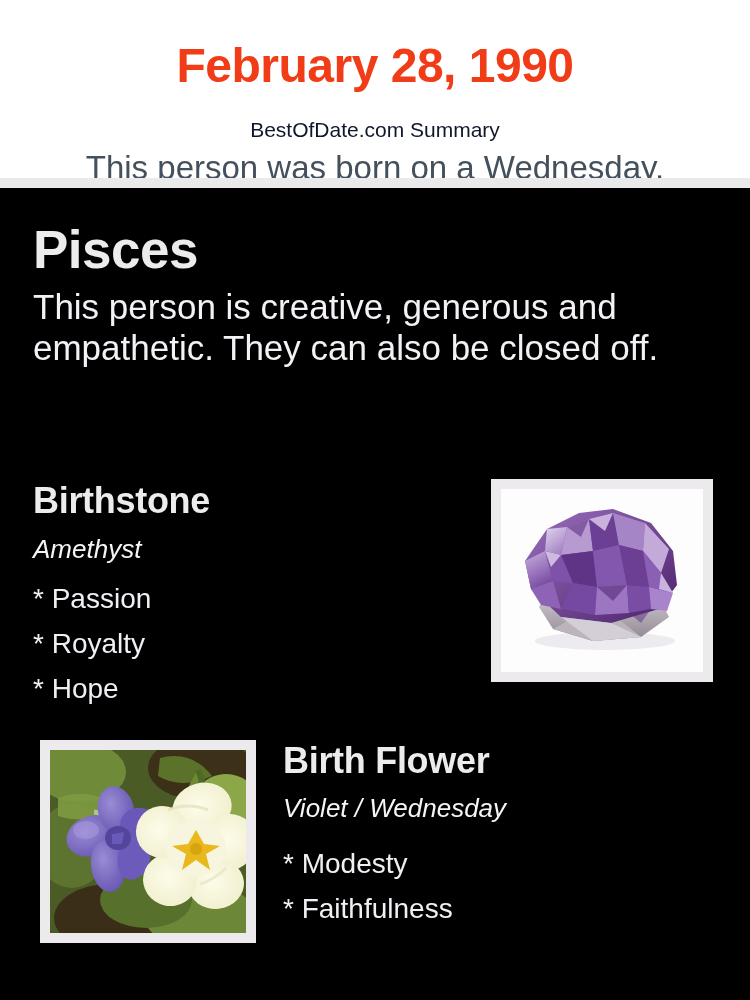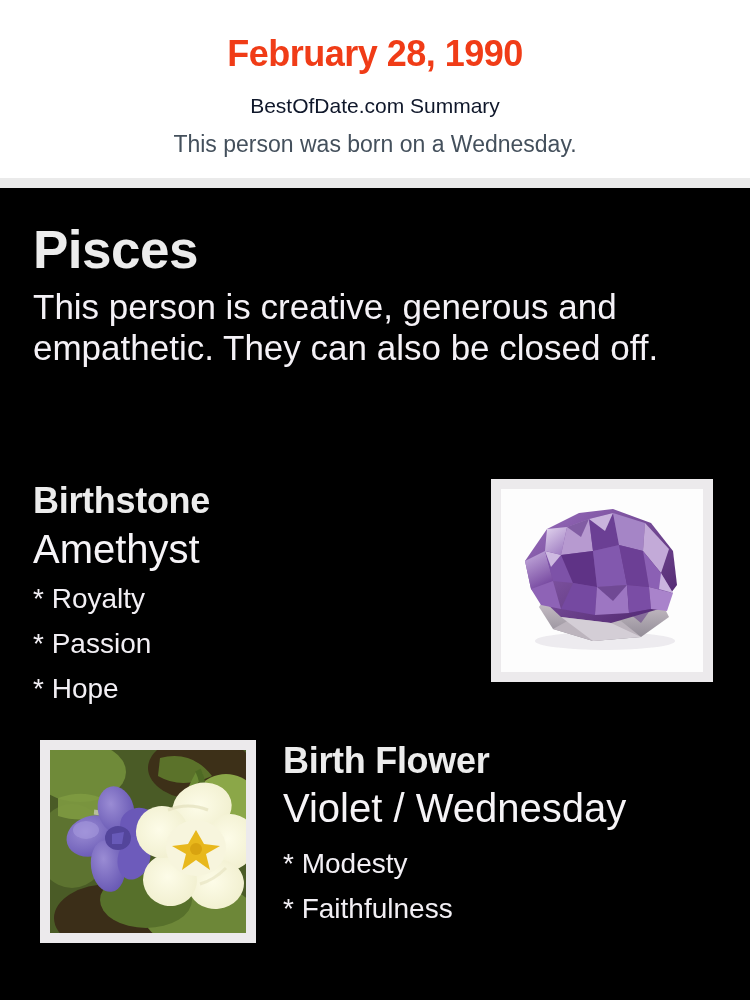--- a/index.html
+++ b/index.html
@@ -24,40 +24,40 @@
   
   .header {
     position: absolute;
     left: 0; top: 0;
     width: 750px;
     height: 178px;
     background: #ffffff;
     text-align: center;
   }
   .header-date {
-    margin: 0;
+    margin: 12px;
     padding-top: 28px;
-    font-size: 36px;
+    font-size: 48px;
     font-weight: bold;
     line-height: 52px;
     letter-spacing: -0.5px;
     color: #f03c17;
   }
   .header-site {
     margin: 0;
     padding-top: 8px;
     font-size: 21px;
     font-weight: normal;
     line-height: 36px;
     color: #0f172a;
   }
   .header-sub {
     margin: 0;
     padding-top: 5px;
-    font-size: 23px;
+    font-size: 33px;
     font-weight: normal;
     line-height: 30px;
     color: #44505c;
   }
   .divider {
     position: absolute;
     left: 0; top: 178px;
     width: 750px;
     height: 10px;
     background: #eaeaea;
@@ -108,24 +108,25 @@
     margin: 0;
     font-size: 36px;
     font-weight: bold;
     line-height: 52px;
     color: #ececec;
     letter-spacing: -0.3px;
   }
   .section-sub {
     margin: 0;
     padding-top: 1px;
-    font-size: 40px;
+    font-size: 26px;
     font-weight: normal;
     line-height: 42px;
     color: #f6f4f7;
+    font-style: italic;
   }
   .trait-list {
     margin: 0;
     padding: 6px 0 0 0;
     list-style: none;
   }
   .trait-item {
     font-size: 28px;
     font-weight: normal;
     line-height: 45px;
@@ -203,22 +204,22 @@
 
     <div class="zodiac">
       <h2 class="zodiac-title">Pisces</h2>
       <p class="zodiac-desc">This person is creative, generous and empathetic. They can also be closed off.</p>
     </div>
 
     <div class="birthstone">
       <h2 class="section-heading">Birthstone</h2>
       <p class="section-sub">Amethyst</p>
       <ul class="trait-list">
+        <li class="trait-item">* Passion</li>
         <li class="trait-item">* Royalty</li>
-        <li class="trait-item">* Passion</li>
         <li class="trait-item">* Hope</li>
       </ul>
     </div>
 
     <div class="photo-frame frame-amethyst">
       <div class="photo-inner">
         <div class="amethyst-bg">
           <svg class="am-svg" width="202" height="183" viewBox="0 0 202 183">
             <defs>
               <linearGradient id="gA" x1="0" y1="0" x2="0.4" y2="1">

